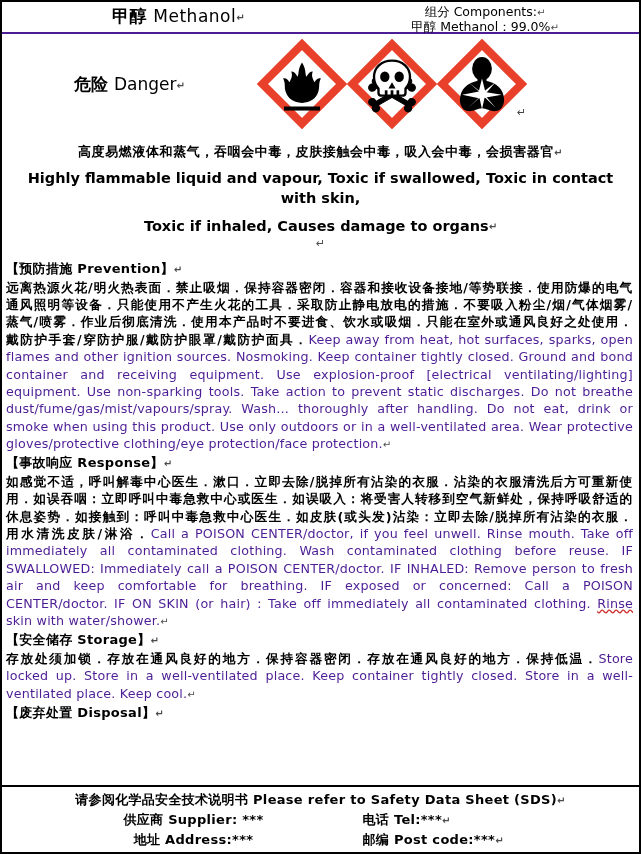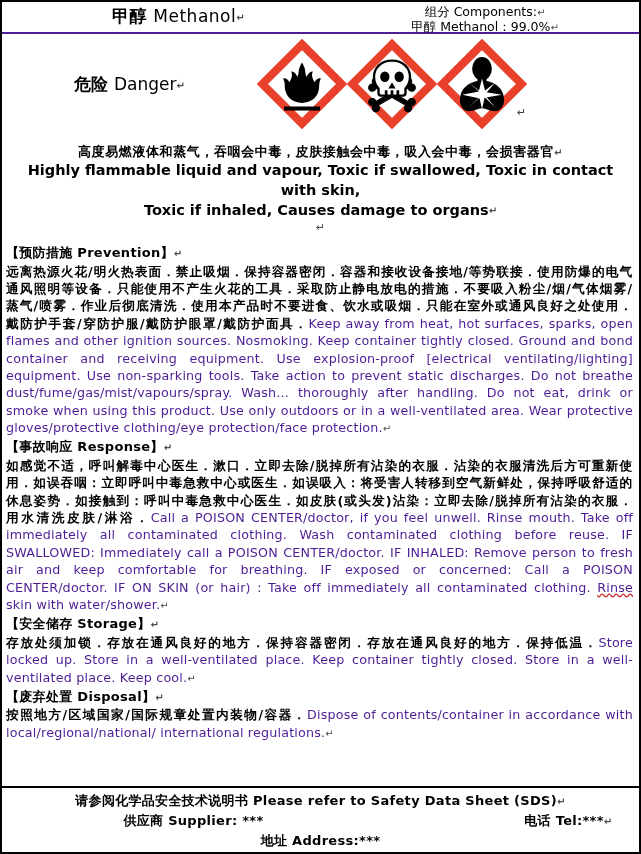--- a/index.html
+++ b/index.html
@@ -101,20 +101,21 @@
   .hazard .cn {
     font-size: 13px;
     font-weight: bold;
     letter-spacing: 0.6px;
     line-height: 15px;
   }
   .hazard .en {
     font-size: 14.5px;
     font-weight: bold;
     line-height: 20px;
+    margin-top: 8px;
   }
   .hazard .blank {
     height: 18px;
     font-size: 11px;
     color: #4a4a4a;
   }
 
   
   .body {
     flex: 1 1 auto;
@@ -160,21 +161,21 @@
     letter-spacing: 0.3px;
     margin-top: 20px;
   }
   .footer .line { white-space: nowrap; }
   .footer .two-col {
     display: flex;
     justify-content: center;
     gap: 4px;
   }
   .footer .col-a { flex: 0 0 330px; text-align: center; }
-  .footer .col-b { flex: 0 0 250px; text-align: right; }
+  .footer .col-b { flex: 0 0 250px; text-align: left; }
 </style>
 </head>
 <body>
 
 <div class="label">
 
   <div class="header">
     <div class="header-left">
       <div class="product-name"><span>甲醇</span>&nbsp;<span class="en">Methanol</span><span class="pilcrow">↵</span></div>
     </div>
@@ -268,31 +269,31 @@
     <div class="sec-head"><span>【预防措施 Prevention】</span><span class="pilcrow">↵</span></div>
     <div class="sec-body"><span class="cn">远离热源火花/明火热表面．禁止吸烟．保持容器密闭．容器和接收设备接地/等势联接．使用防爆的电气通风照明等设备．只能使用不产生火花的工具．采取防止静电放电的措施．不要吸入粉尘/烟/气体烟雾/蒸气/喷雾．作业后彻底清洗．使用本产品时不要进食、饮水或吸烟．只能在室外或通风良好之处使用．戴防护手套/穿防护服/戴防护眼罩/戴防护面具．</span><span class="en">Keep away from heat, hot surfaces, sparks, open flames and other ignition sources. Nosmoking. Keep container tightly closed. Ground and bond container and receiving equipment. Use explosion-proof [electrical ventilating/lighting] equipment. Use non-sparking tools. Take action to prevent static discharges. Do not breathe dust/fume/gas/mist/vapours/spray. Wash… thoroughly after handling. Do not eat, drink or smoke when using this product. Use only outdoors or in a well-ventilated area. Wear protective gloves/protective clothing/eye protection/face protection.</span><span class="pilcrow">↵</span></div>
 
     <div class="sec-head"><span>【事故响应 Response】</span><span class="pilcrow">↵</span></div>
     <div class="sec-body"><span class="cn">如感觉不适，呼叫解毒中心医生．漱口．立即去除/脱掉所有沾染的衣服．沾染的衣服清洗后方可重新使用．如误吞咽：立即呼叫中毒急救中心或医生．如误吸入：将受害人转移到空气新鲜处，保持呼吸舒适的休息姿势．如接触到：呼叫中毒急救中心医生．如皮肤(或头发)沾染：立即去除/脱掉所有沾染的衣服．用水清洗皮肤/淋浴．</span><span class="en">Call a POISON CENTER/doctor, if you feel unwell. Rinse mouth. Take off immediately all contaminated clothing. Wash contaminated clothing before reuse. IF SWALLOWED: Immediately call a POISON CENTER/doctor. IF INHALED: Remove person to fresh air and keep comfortable for breathing. IF exposed or concerned: Call a POISON CENTER/doctor. IF ON SKIN (or hair)：Take off immediately all contaminated clothing. </span><span class="en misspell">Rinse</span><span class="en"> skin with water/shower.</span><span class="pilcrow">↵</span></div>
 
     <div class="sec-head"><span>【安全储存 Storage】</span><span class="pilcrow">↵</span></div>
     <div class="sec-body"><span class="cn">存放处须加锁．存放在通风良好的地方．保持容器密闭．存放在通风良好的地方．保持低温．</span><span class="en">Store locked up. Store in a well-ventilated place. Keep container tightly closed. Store in a well-ventilated place. Keep cool.</span><span class="pilcrow">↵</span></div>
 
     <div class="sec-head"><span>【废弃处置 Disposal】</span><span class="pilcrow">↵</span></div>
-    <div class="sec-body"><span class="cn">按照地方/区域国家/国际规章处置内装物/容器．</span><span class="en">Dispose of contents/container in accordance with local/regional/national/ international regulations.</span><span class="pilcrow">↵</span></div>
 
   </div>
 
   <div class="footer">
     <div class="line"><span>请参阅化学品安全技术说明书</span>&nbsp;<span>Please refer to Safety Data Sheet (SDS)</span><span class="pilcrow">↵</span></div>
 
     <div class="two-col">
       <div class="col-a"><span>供应商</span>&nbsp;<span>Supplier:</span>&nbsp;<span>***</span></div>
       <div class="col-b"><span>电话</span>&nbsp;<span>Tel:</span><span>***</span><span class="pilcrow">↵</span></div>
     </div>
 
     <div class="two-col">
       <div class="col-a"><span>地址</span>&nbsp;<span>Address:</span><span>***</span></div>
+      <div class="col-b"><span>邮编</span>&nbsp;<span>Post code:</span><span>***</span><span class="pilcrow">↵</span></div>
     </div>
 
   </div>
 
 </div>
 
 </body></html>

